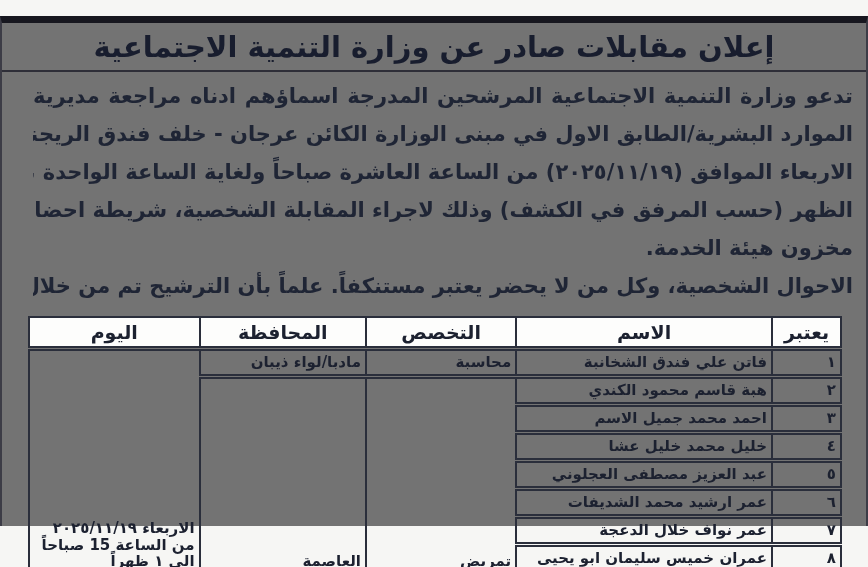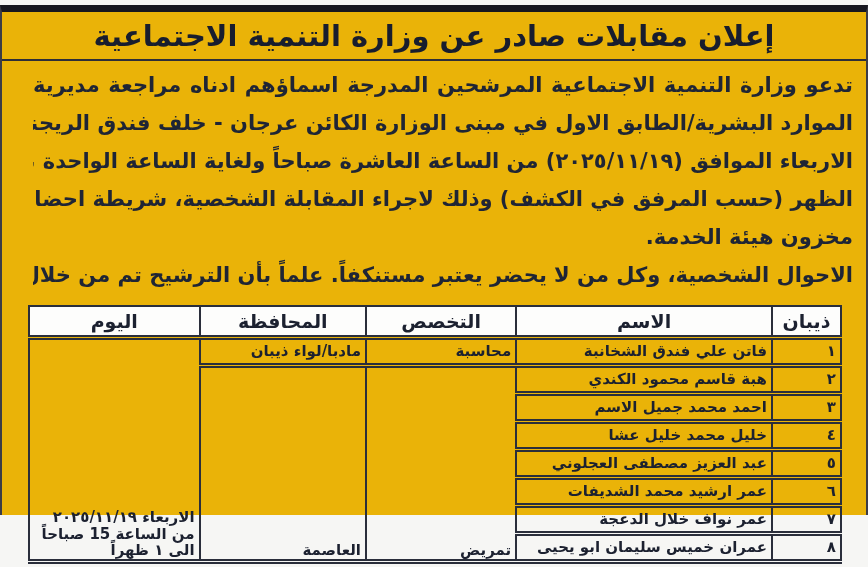--- a/index.html
+++ b/index.html
@@ -6,23 +6,23 @@
   html, body {
     margin: 0; padding: 0;
     width: 868px; height: 567px;
     background: #f6f6f4;
     font-family: "DejaVu Sans", sans-serif;
     direction: rtl;
     overflow: hidden;
   }
   .page {
     position: absolute;
-    left: 0; top: 5px;
+    left: 0; top: 16px;
     width: 868px; height: 510px;
-    background: #eab308;
+    background: #737373;
     border-top: 7px solid #17171f;
     border-left: 2px solid #3c3c46;
     border-right: 2px solid #3c3c46;
     color: #1e2333;
   }
   .title-box {
     height: 49px;
     border-bottom: 2px solid #2e2e38;
     display: flex;
     align-items: center;
@@ -120,21 +120,21 @@
     <table class="candidates">
       <colgroup>
         <col class="col-num">
           <col class="col-name">
           <col class="col-spec">
           <col class="col-gov">
           <col class="col-day">
       </colgroup>
       <thead>
         <tr>
-          <th>ذيبان</th>
+          <th>يعتبر</th>
           <th>الاسم</th>
           <th>التخصص</th>
           <th>المحافظة</th>
           <th>اليوم</th>
         </tr>
       </thead>
       <tbody>
         <tr>
           <td>١</td>
           <td>فاتن علي فندق الشخانبة</td>

